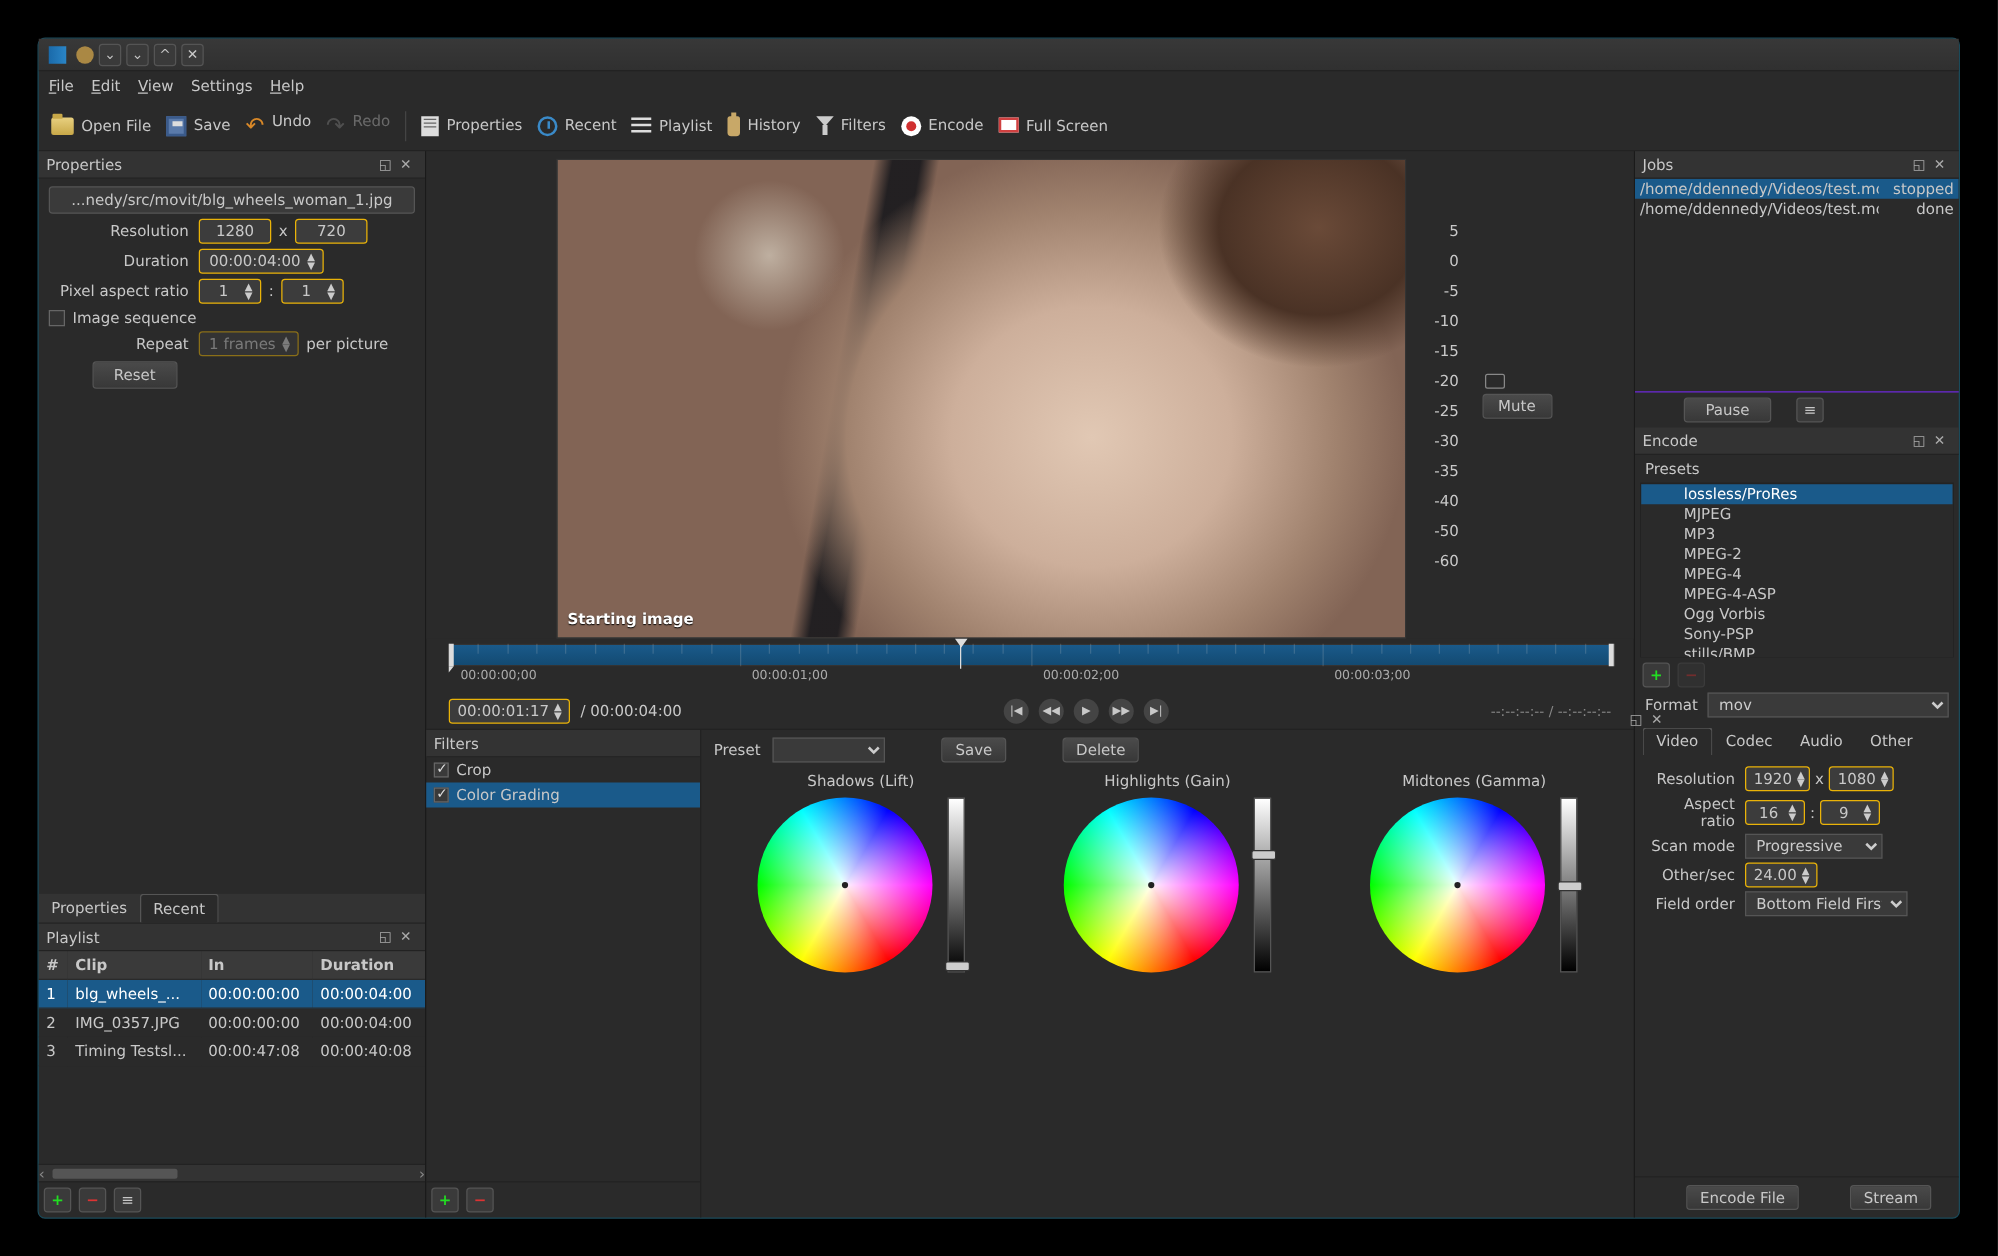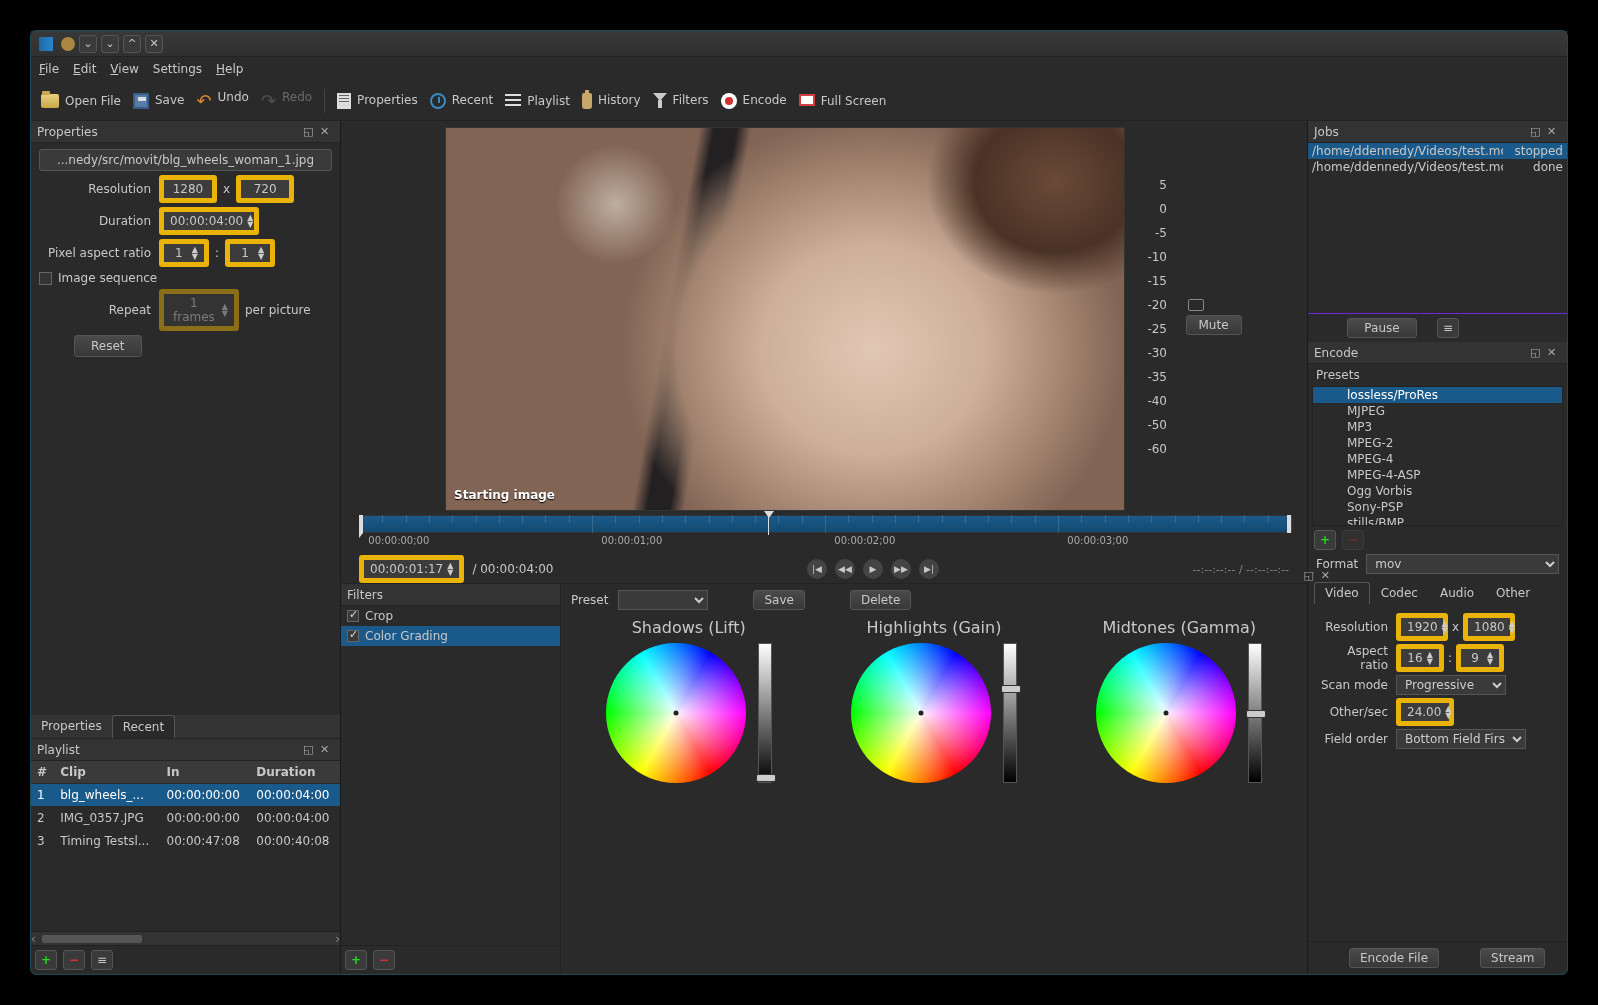--- a/index.html
+++ b/index.html
@@ -20,21 +20,21 @@
 .left-col { width: 310px; display: flex; flex-direction: column; border-right: 1px solid #1a1a1a; }
 .center-col { flex: 1; display: flex; flex-direction: column; }
 .right-col { width: 260px; display: flex; flex-direction: column; border-left: 1px solid #1a1a1a; }
 .panel-header { height: 22px; background: #333; display: flex; align-items: center; padding: 0 6px; border-bottom: 1px solid #222; }
 .panel-header .hdr-title { flex: 1; }
 .hdr-btn { width: 14px; height: 14px; margin-left: 3px; color: #aaa; cursor: pointer; font-size: 11px; }
 
 .props { padding: 6px 8px; font-size: 12px; }
 .prop-row { display: flex; align-items: center; margin: 4px 0; }
 .prop-label { width: 120px; text-align: right; padding-right: 8px; }
-.spinner { background: #3c3c3c; border: 5px solid #eab308; border-radius: 3px; padding: 2px 6px; min-width: 48px; display: inline-flex; align-items: center; }
+.spinner { background: #3c3c3c; border: 1px solid #eab308; border-radius: 3px; padding: 2px 6px; min-width: 48px; display: inline-flex; align-items: center; }
 .spinner .sv { flex: 1; text-align: center; }
 .spinner .arrows { font-size: 8px; line-height: 7px; margin-left: 4px; color: #ccc; }
 .filepath { background: #3a3a3a; border: 1px solid #555; border-radius: 3px; padding: 3px 6px; white-space: nowrap; overflow: hidden; text-overflow: ellipsis; text-align: center; }
 .btn { background: linear-gradient(#4a4a4a,#383838); border: 1px solid #555; border-radius: 3px; padding: 3px 16px; cursor: pointer; margin-left: 35px; }
 .btn.sm { padding: 2px 10px; }
 .ck { width: 13px; height: 13px; border: 1px solid #666; background: #333; margin-right: 6px; display: inline-block; }
 
 .tabs { display: flex; border-bottom: 1px solid #222; background: #333; }
 .tab { padding: 4px 10px; cursor: pointer; }
 .tab.active { background: #2a2a2a; border-top: 1px solid #555; border-left: 1px solid #555; border-right: 1px solid #555; border-radius: 3px 3px 0 0; }
@@ -83,21 +83,21 @@
 .filters-list { width: 220px; border-right: 1px solid #222; display: flex; flex-direction: column; }
 .fl-item { padding: 3px 6px; display: flex; align-items: center; gap: 6px; cursor: pointer; }
 .fl-item.sel { background: #1a5a8a; color: #fff; }
 .fl-check { width: 12px; height: 12px; border: 1px solid #666; background: #3a3a3a; position: relative; }
 .fl-check.on::after { content: "✓"; position: absolute; top: -3px; left: 1px; font-size: 11px; color: #ddd; }
 .color-area { flex: 1; display: flex; flex-direction: column; padding: 6px 10px; }
 .preset-row { display: flex; align-items: center; gap: 10px; margin-bottom: 8px; }
 .preset-row select { background: #3a3a3a; border: 1px solid #555; color: #ccc; width: 90px; height: 20px; }
 .wheels { flex: 1; display: flex; justify-content: space-around; align-items: flex-start; gap: 10px; }
 .wheel-col { display: flex; flex-direction: column; align-items: center; gap: 6px; }
-.wheel-label { font-size: 16px; }
+.wheel-label { font-size: 12px; }
 .wheel { width: 140px; height: 140px; border-radius: 50%; background: conic-gradient(from 90deg, #f0f, #f00, #ff0, #0f0, #0ff, #00f, #f0f); position: relative; }
 .wheel::after { content:""; position:absolute; inset:0; border-radius:50%; background: radial-gradient(circle, rgba(255,255,255,0.95) 0%, rgba(255,255,255,0) 70%); }
 .wheel-dot { position:absolute; top:50%; left:50%; width:5px; height:5px; background:#222; border-radius:50%; transform:translate(-50%,-50%); z-index:1;}
 .vslider { width: 14px; height: 140px; background: linear-gradient(#fff,#000); border: 1px solid #555; position: relative; }
 .vslider .knob { position: absolute; left: -3px; width: 20px; height: 8px; background: #ccc; border: 1px solid #333; border-radius: 2px; }
 .wheel-wrap { display: flex; gap: 12px; }
 .jobs-list { height: 170px; background: #2a2a2a; overflow: auto; }
 .job-row { display: flex; padding: 1px 4px; font-size: 12px; }
 .job-row.sel { background: #1a5a8a; color: #fff; }
 .job-row .jp { flex: 1; white-space: nowrap; overflow: hidden; }

